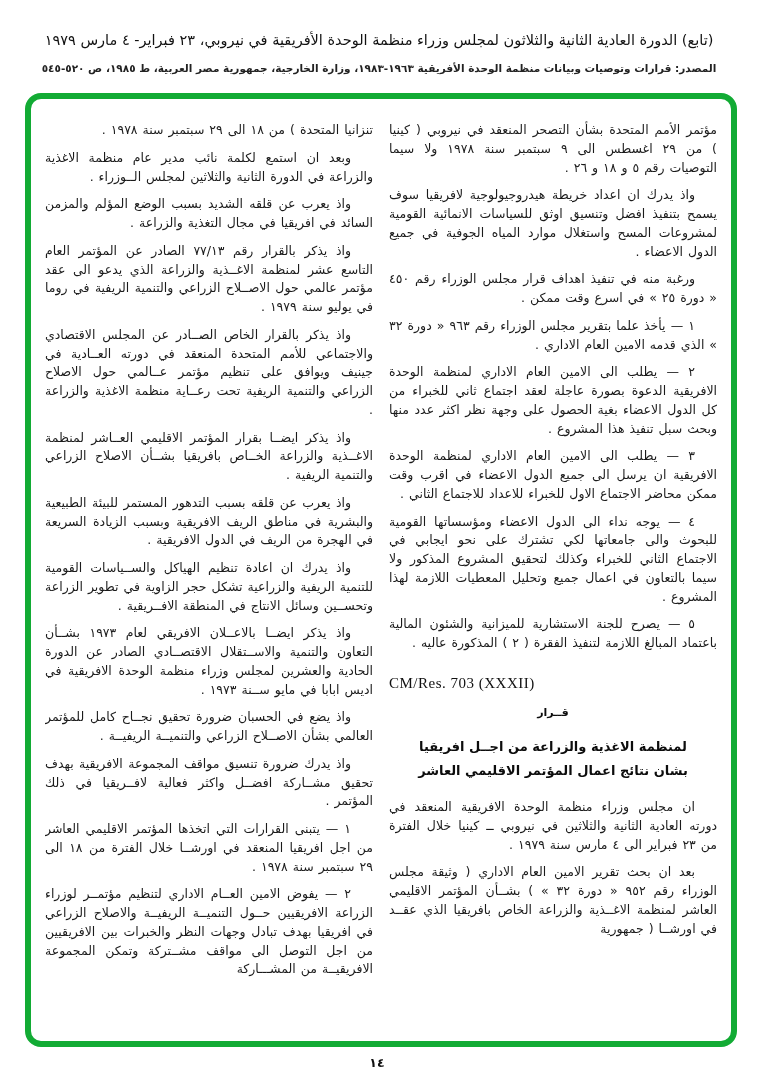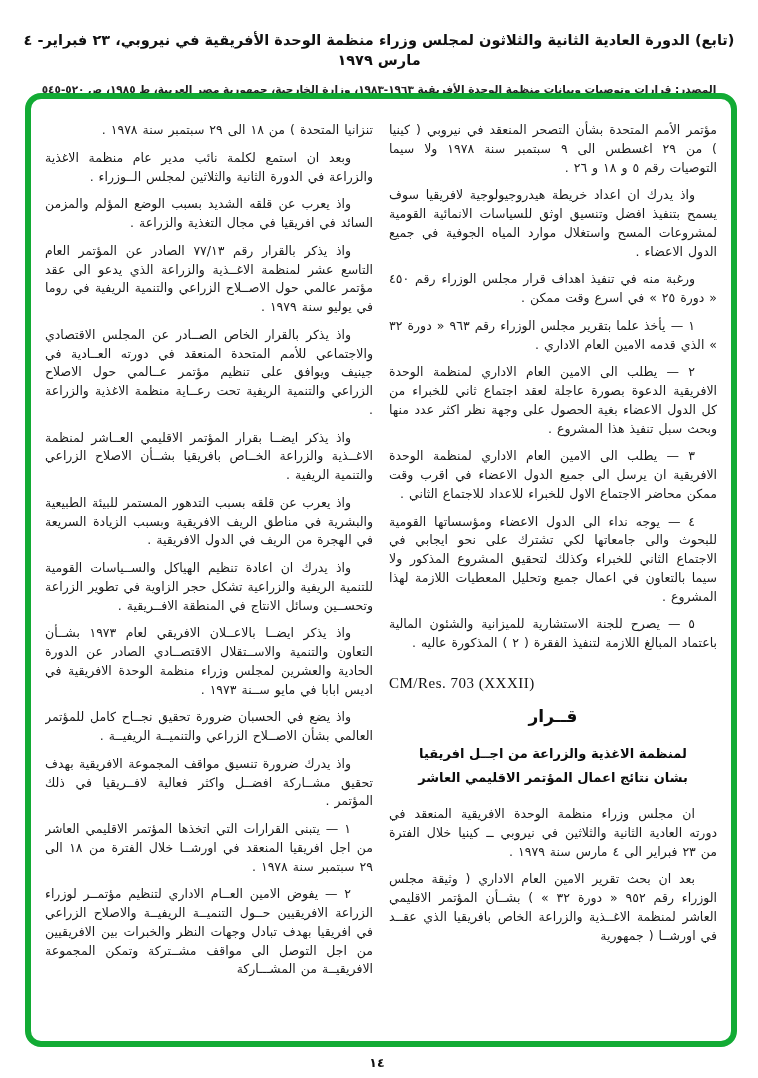--- a/index.html
+++ b/index.html
@@ -8,21 +8,21 @@
     width: 758px; height: 1078px;
     font-family: "DejaVu Sans", sans-serif;
     color: #1e1e1e;
     position: relative;
     overflow: hidden;
   }
   .page { width: 758px; height: 1078px; position: relative; }
 
   .header { text-align: center; padding-top: 30px; }
   .header-line1 {
-    font-size: 14.5px; font-weight: bold; color: #111;
+    font-size: 14.5px; font-weight: normal; color: #111;
     letter-spacing: 0px; line-height: 1.4;
   }
   .header-line2 {
     font-size: 10.5px; font-weight: bold; color: #222;
     margin-top: 12px;
   }
 
   .content-frame {
     position: absolute;
     left: 25px; top: 93px;
@@ -58,21 +58,21 @@
     text-align: left;
     font-family: "Liberation Serif", "DejaVu Serif", serif;
     font-size: 15px;
     color: #111;
     margin: 22px 0 14px 0;
     letter-spacing: 0.5px;
   }
   .resolution-title {
     text-align: center;
     font-weight: bold;
-    font-size: 17px;
+    font-size: 11px;
     margin: 14px 0 16px 0;
     color: #0d0d0d;
   }
   .resolution-subtitle {
     text-align: center;
     font-weight: bold;
     font-size: 13px;
     line-height: 1.9;
     margin-bottom: 14px;
     color: #0d0d0d;

